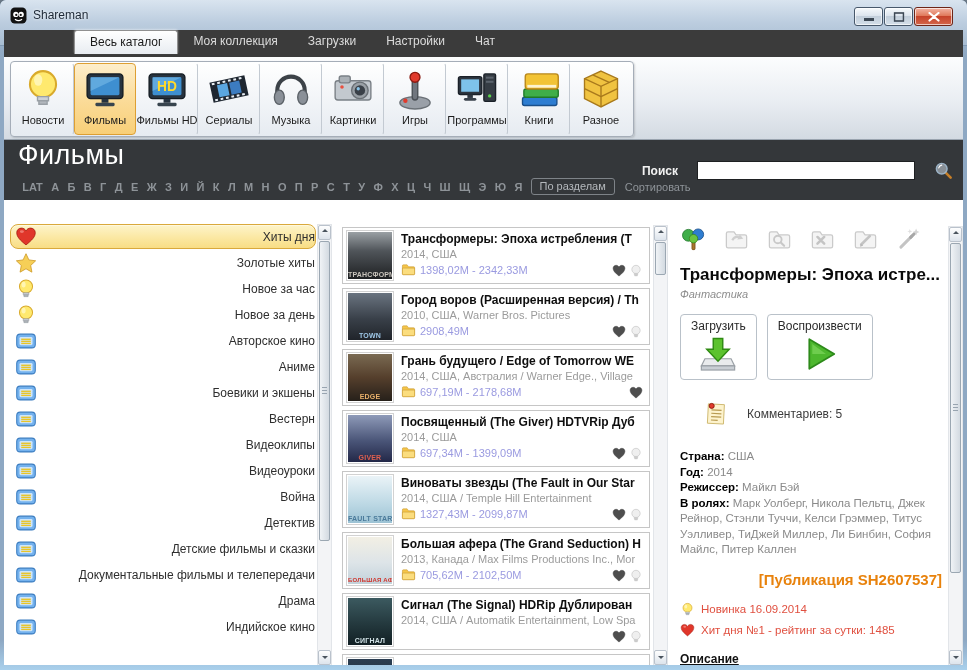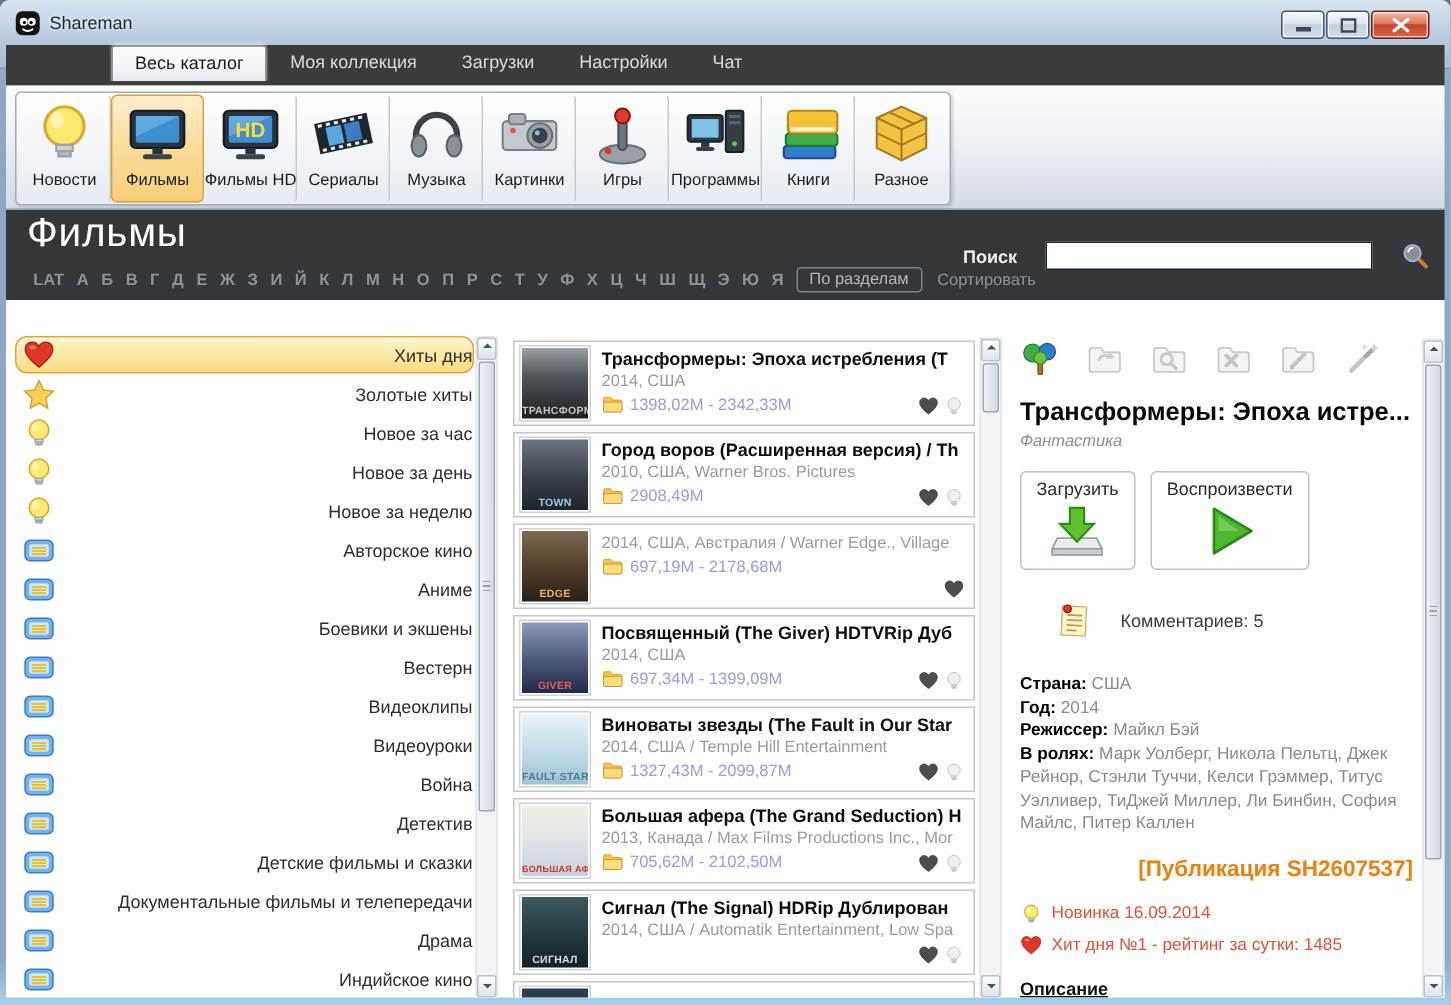--- a/index.html
+++ b/index.html
@@ -519,26 +519,20 @@
             <span class="slbl">Новое за час</span>
           </div>
 
           <div class="srow normal">
             <svg class="ic">
               <use href="#ic-bulb"></use>
             </svg>
             <span class="slbl">Новое за день</span>
           </div>
 
-          <div class="srow normal">
-            <svg class="ic">
-              <use href="#ic-bulb"></use>
-            </svg>
-            <span class="slbl">Новое за неделю</span>
-          </div>
 
           <div class="srow normal">
             <svg class="ic">
               <use href="#ic-category"></use>
             </svg>
             <span class="slbl">Авторское кино</span>
           </div>
 
           <div class="srow normal">
             <svg class="ic">
@@ -679,20 +673,21 @@
             </div>
           </div>
 
           <div class="mrow">
             <div class="thumbbox">
               <div class="pthumb" style="background: linear-gradient(rgb(122, 106, 82), rgb(85, 63, 44) 50%, rgb(38, 32, 26));">
                 <span class="tlabel" style="color: rgb(232, 176, 106);">EDGE</span>
               </div>
             </div>
             <div class="minfo">
+              <div class="mtitle">Грань будущего / Edge of Tomorrow WE</div>
               <div class="mmeta">2014, США, Австралия / Warner Edge., Village</div>
               <div class="msize">
                 <svg class="ic">
                   <use href="#ic-folder"></use>
                 </svg>
                 <span>697,19М - 2178,68М</span>
               </div>
             </div>
             <div class="micons">
               <svg class="ic">

